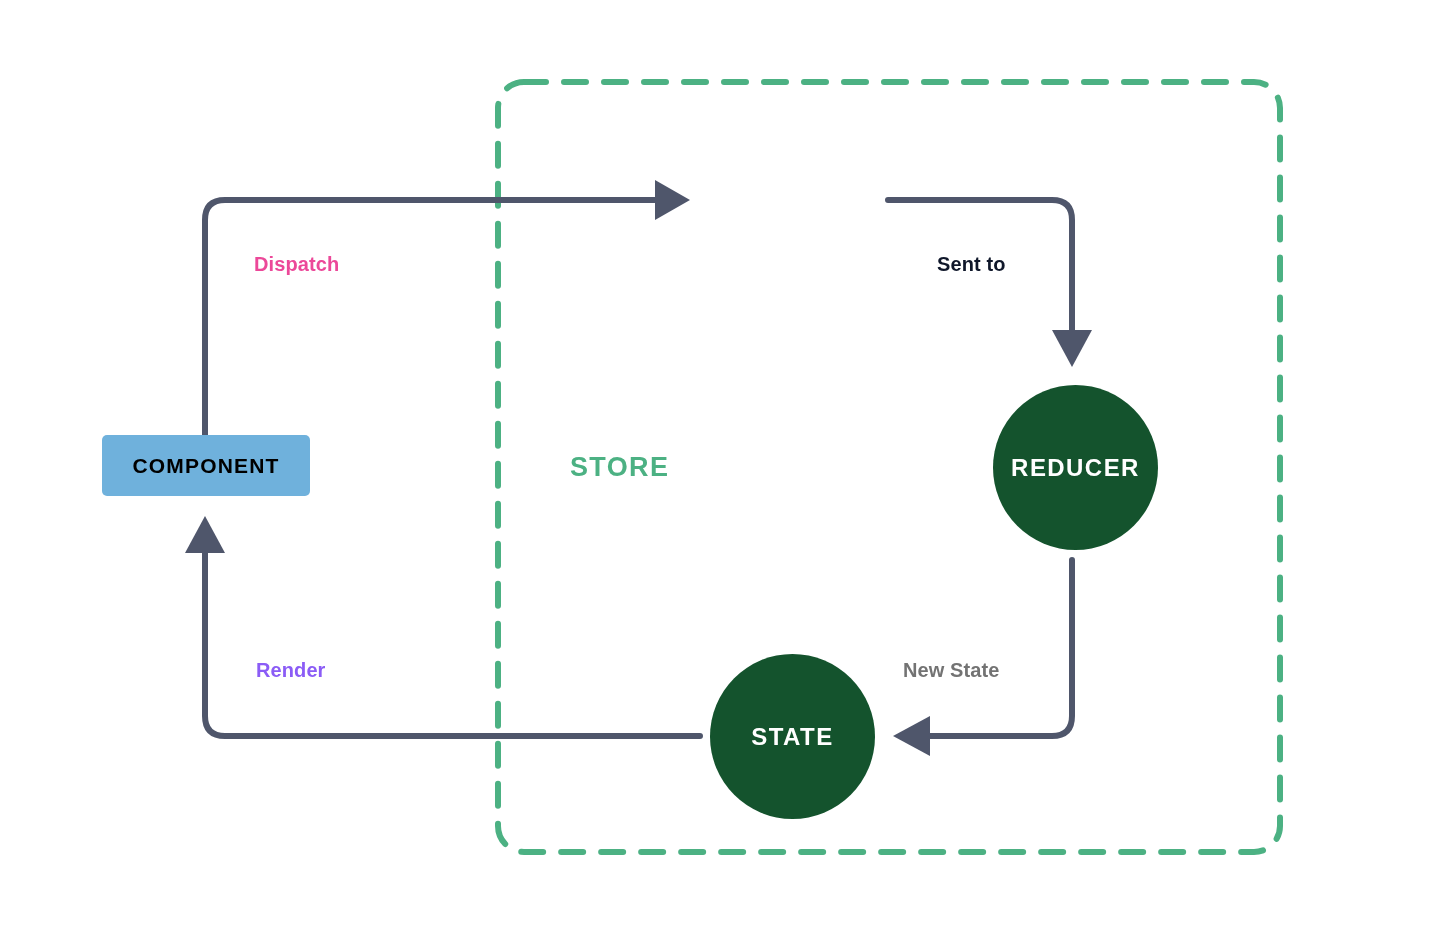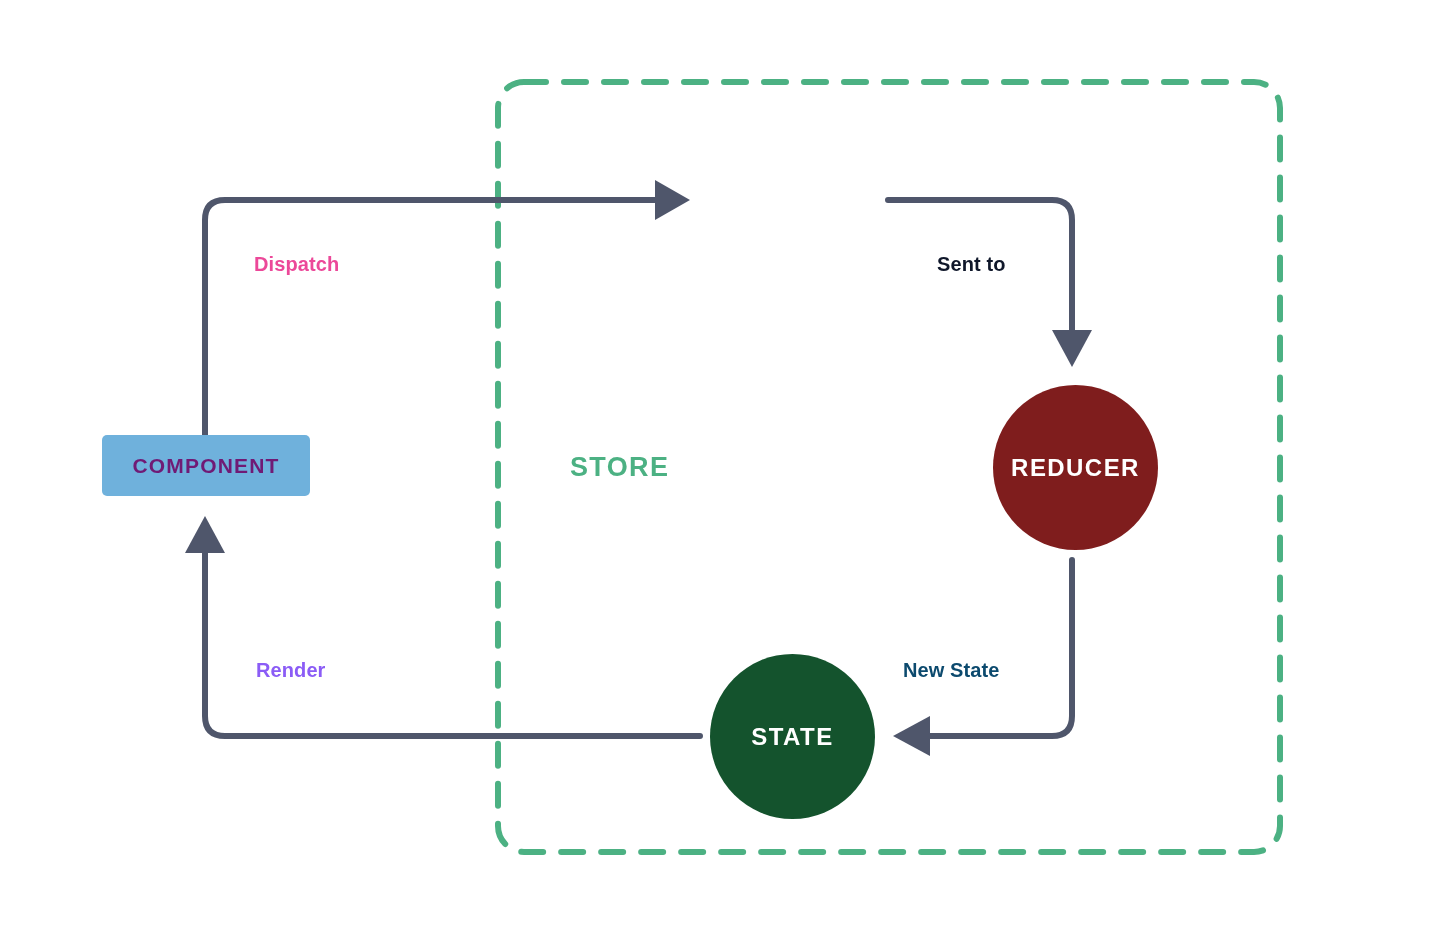--- a/index.html
+++ b/index.html
@@ -61,21 +61,21 @@
   #component-node {
     position: absolute;
     left: 102px;
     top: 435px;
     width: 208px;
     height: 61px;
     border-radius: 5px;
     display: flex;
     align-items: center;
     justify-content: center;
-    color: #701a75;
+    color: #000000;
     font-weight: bold;
     font-size: 21px;
     letter-spacing: 0.055em;
   }
   #store-label {
     position: absolute;
     left: 570px;
     top: 452px;
     font-size: 27px;
     font-weight: bold;
@@ -127,29 +127,29 @@
     <polygon points="205,516 185,553 225,553" fill="#4F566B"></polygon>
   </svg>
 
   <div id="store-label" style="color:#4CB183">STORE</div>
 
   <div id="component-node" class="node-box" style="background:#6FB1DC">
     <span>COMPONENT</span>
   </div>
 
 
-  <div id="reducer-node" class="circle-node" style="background:#7f1d1d">
+  <div id="reducer-node" class="circle-node" style="background:#14532d">
     <span>REDUCER</span>
   </div>
 
   <div id="state-node" class="circle-node" style="background:#14532d">
     <span>STATE</span>
   </div>
 
   <div id="label-dispatch" class="edge-label" style="color:#ec4899">Dispatch</div>
 
   <div id="label-sent-to" class="edge-label" style="color:#0f172a">Sent to</div>
 
-  <div id="label-new-state" class="edge-label" style="color:#0c4a6e">New State</div>
+  <div id="label-new-state" class="edge-label" style="color:#737373">New State</div>
 
   <div id="label-render" class="edge-label" style="color:#8b5cf6">Render</div>
 
 </div>
 
 </body></html>

